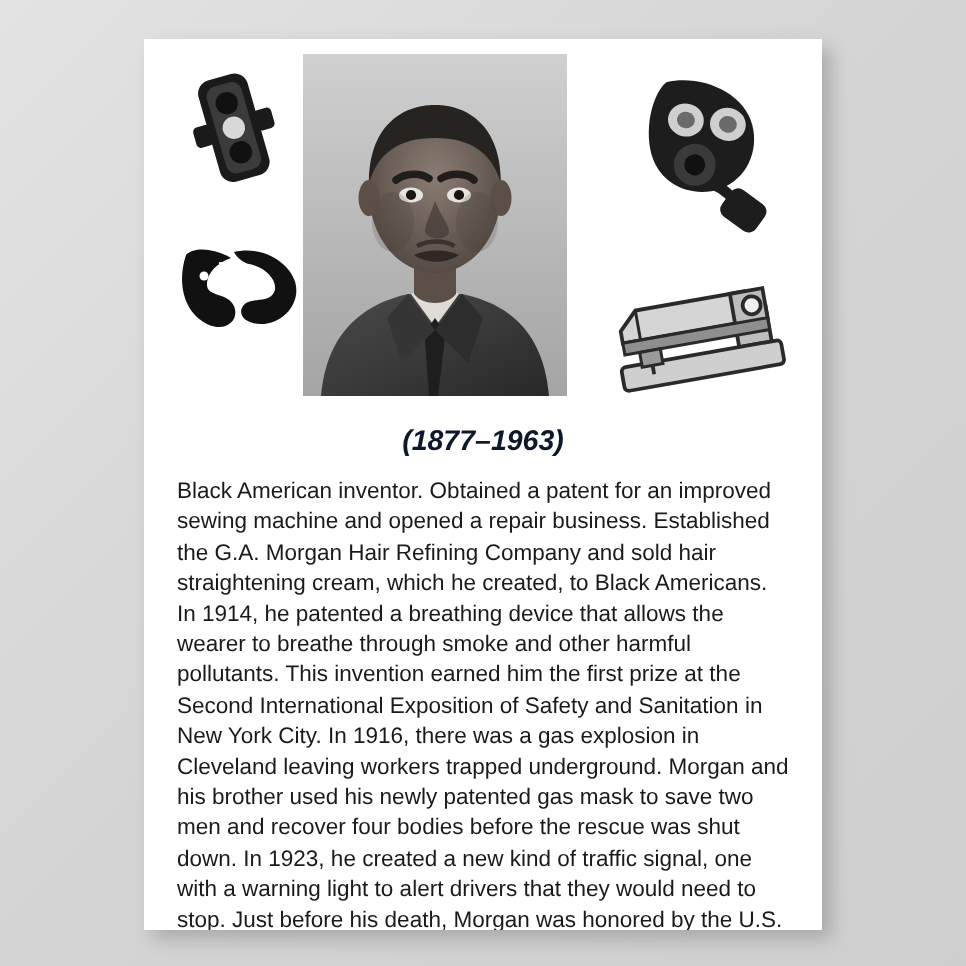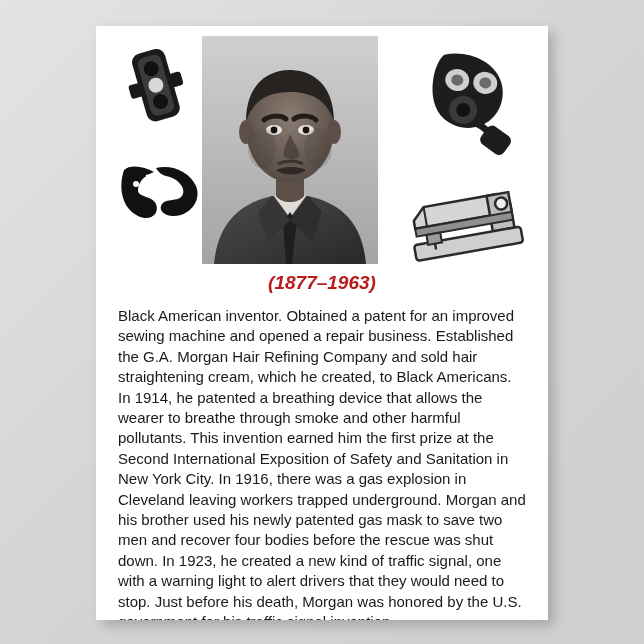--- a/index.html
+++ b/index.html
@@ -78,22 +78,22 @@
     letter-spacing: -0.3px;
     color: #111;
     line-height: 1.05;
   }
   .years {
     text-align: center;
     font-family: "Liberation Sans", sans-serif;
     font-weight: bold;
     font-style: italic;
     font-size: 19px;
-    color: #b91c1c;
-    margin-top: 2px;
+    color: #0f172a;
+    margin-top: 14px;
   }
 
   
   .body-text {
     margin-top: 12px;
     padding: 0 8px 0 10px;
     font-family: "Liberation Sans", sans-serif;
     font-size: 15px;
     line-height: 20.4px;
     color: #1a1a1a;

